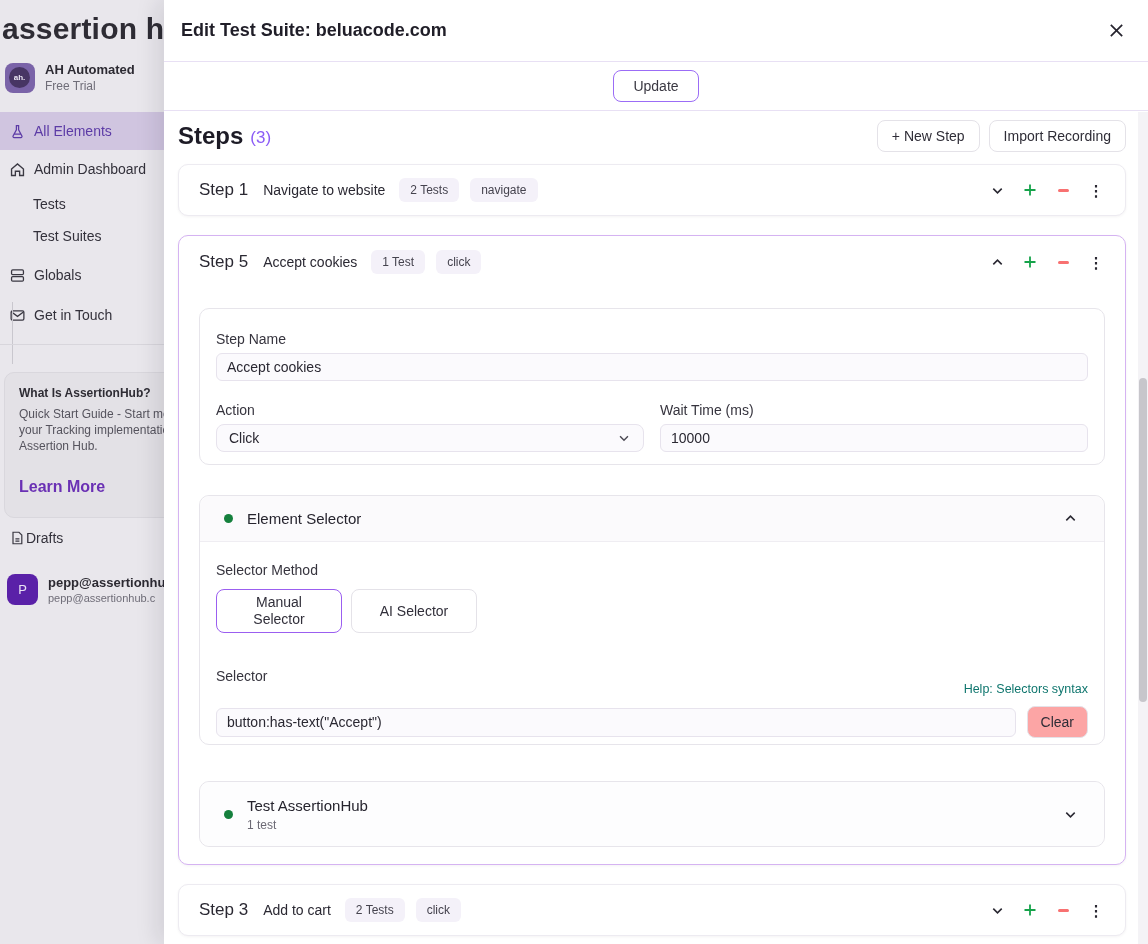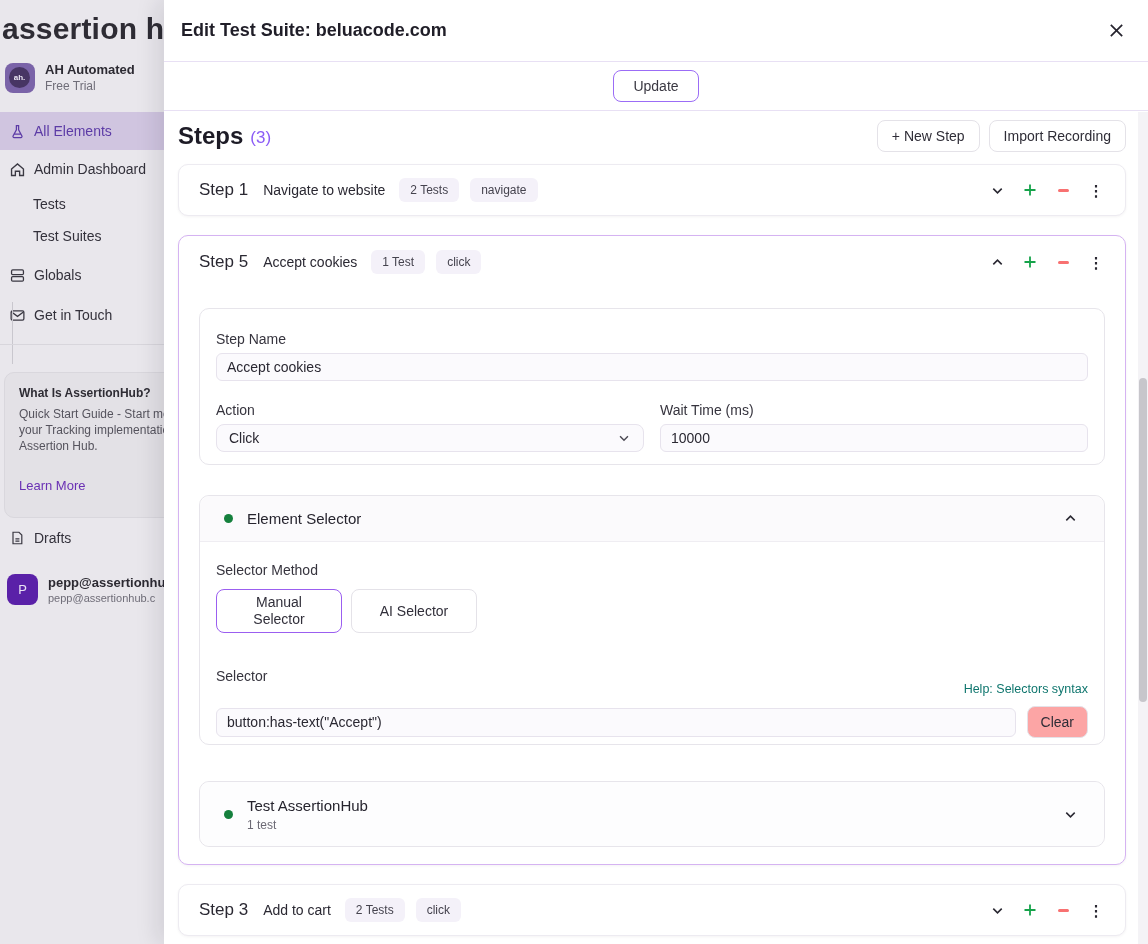--- a/index.html
+++ b/index.html
@@ -47,23 +47,23 @@
   .side-divider { position:absolute; left:0; top:344px; width:260px; height:1px; background:#d8d6dc; }
 
   .info-card {
     position:absolute; left:4px; top:372px; width:240px; height:146px;
     background:#e3e1e6; border:1px solid #d9d7dd; border-radius:10px;
     padding:13px 14px; overflow:visible;
   }
   .info-title { font-size:12px; font-weight:700; color:#2e2c34; }
   .info-line { font-size:12px; color:#55535d; line-height:16px; white-space:nowrap; }
   .info-line.first { margin-top:6px; }
-  .info-link { font-size:13px; font-weight:400; color:#6a30b4; margin-top:24px; cursor:pointer; }
-
-  .drafts-item { position:absolute; left:8px; top:529px; display:flex; align-items:center; gap:8px; font-size:14px; color:#33313b; }
+  .info-link { font-size:16px; font-weight:700; color:#6a30b4; margin-top:24px; cursor:pointer; }
+
+  .drafts-item { position:absolute; left:8px; top:529px; display:flex; align-items:center; font-size:14px; color:#33313b; }
   .drafts-item .nicon { width:18px; height:18px; color:#3a3842; display:flex; align-items:center; justify-content:center; }
 
   .user-row { position:absolute; left:7px; top:574px; display:flex; gap:10px; align-items:center; }
   .user-avatar {
     width:31px; height:31px; border-radius:8px; background:#5a21a8;
     color:#e9e3f4; font-size:13px; display:flex; align-items:center; justify-content:center;
   }
   .user-name { font-size:13px; font-weight:700; color:#2c2a32; white-space:nowrap; }
   .user-email { font-size:11px; color:#6f6d78; margin-top:2px; white-space:nowrap; }
 

